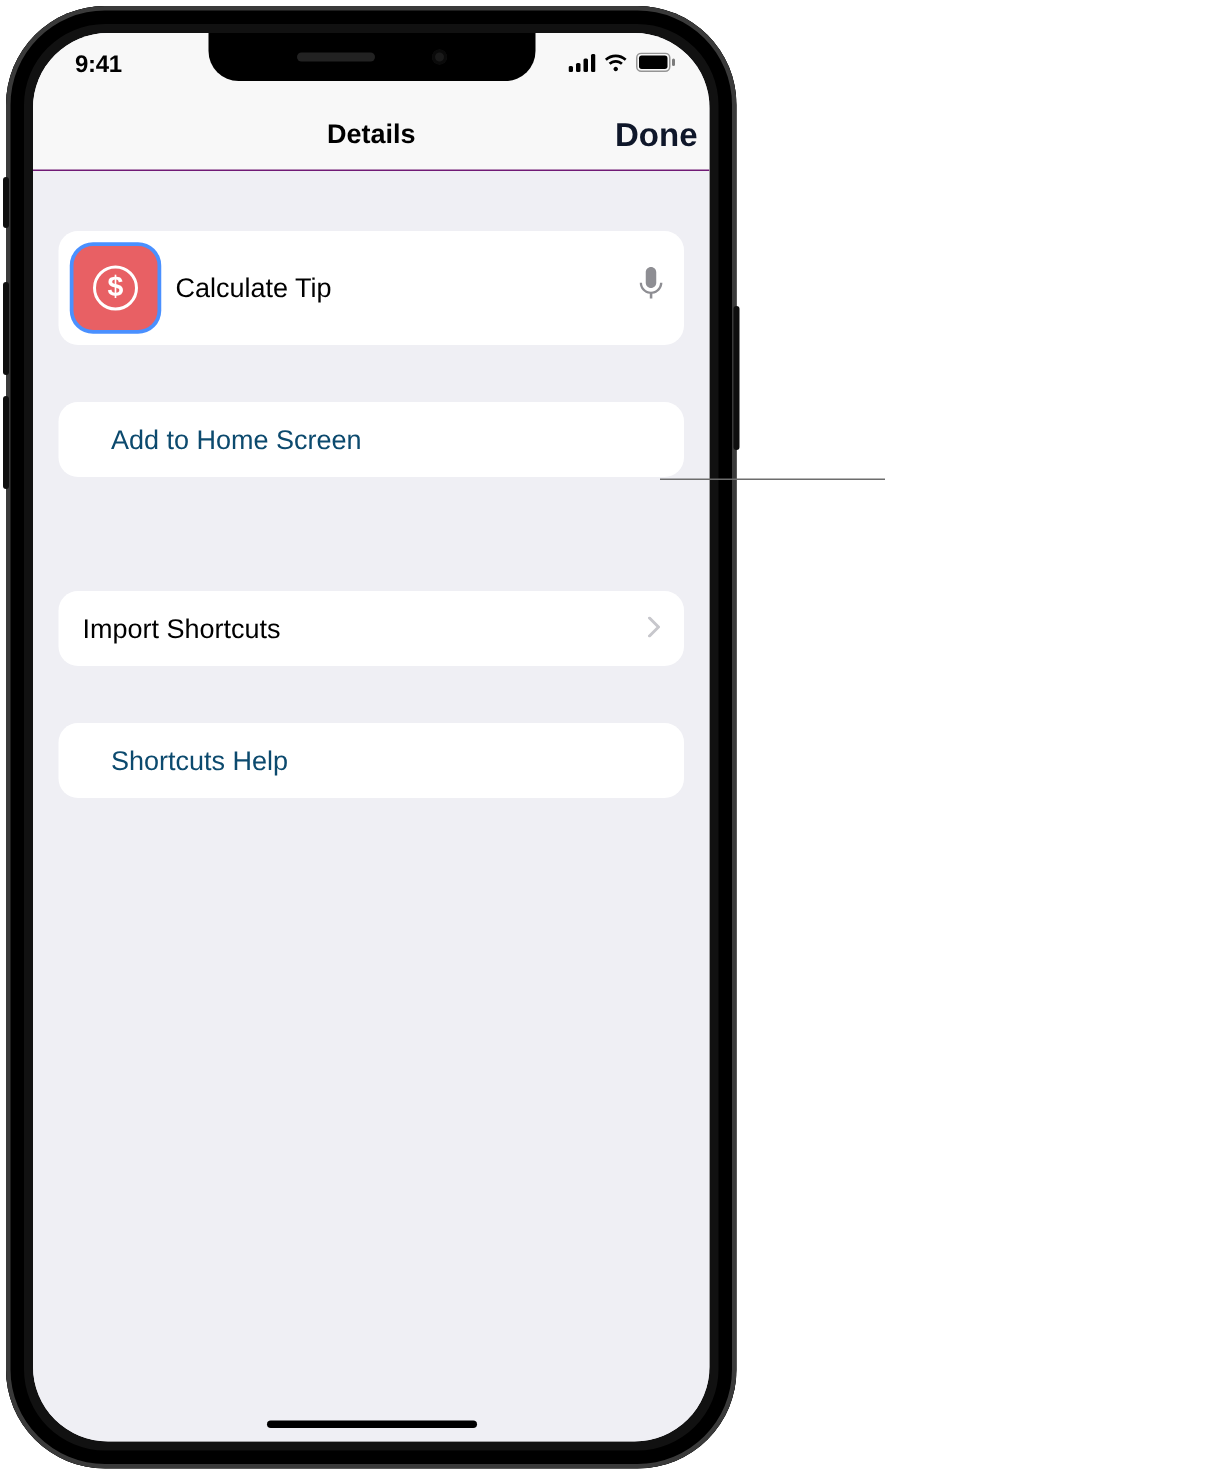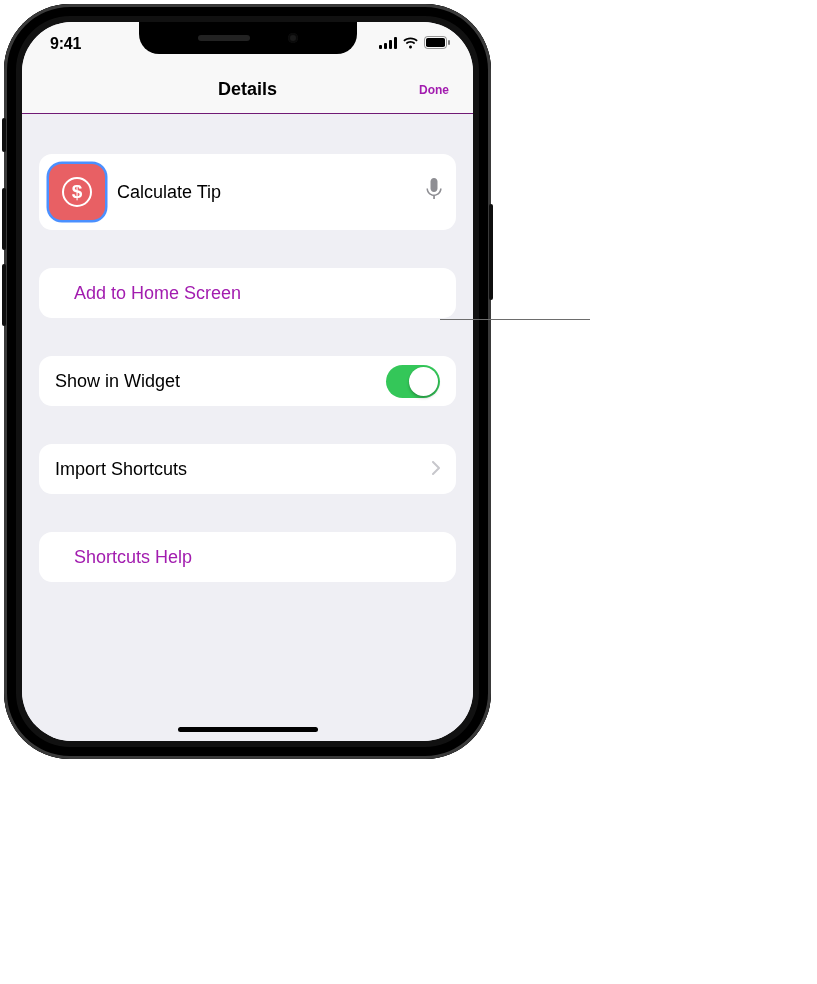--- a/index.html
+++ b/index.html
@@ -11,21 +11,21 @@
       height: 984px;
       position: relative;
     }
 
     
     .phone {
       position: absolute;
       left: 4px;
       top: 4px;
       width: 487px;
-      height: 755px;
+      height: 975px;
       background: #111;
       border-radius: 66px;
       box-shadow: inset 0 0 0 3px #3a3a3a, inset 0 0 0 12px #000;
       padding: 18px;
     }
 
     
     .side-btn { position: absolute; background: #0e0e0e; border-radius: 2px; }
     .btn-left-1 { left: -2px; top: 114px; width: 4px; height: 34px; }
     .btn-left-2 { left: -2px; top: 184px; width: 4px; height: 62px; }
@@ -85,23 +85,23 @@
       height: 48px;
       background: #f8f8f8;
       border-bottom: 1px solid #701a75;
       display: flex;
       align-items: center;
       justify-content: center;
     }
     .nav-title { font-size: 18px; font-weight: 600; }
     .nav-done {
       position: absolute;
-      right: 24px;
-      color: #a21caf;
-      font-size: 12px;
+      right: 8px;
+      color: #0f172a;
+      font-size: 22px;
       font-weight: 600;
     }
 
     .content {
       position: absolute;
       top: 92px; left: 0; right: 0; bottom: 0;
       padding: 40px 17px 0 17px;
       background: #efeff4;
     }
 
@@ -115,21 +115,21 @@
     .row {
       display: flex;
       align-items: center;
       min-height: 50px;
       padding: 0 16px;
       font-size: 18px;
       color: #000;
     }
     .row.sep { border-top: 1px solid #e2e2e6; }
 
-    .row.link { color: #a21caf; padding-left: 35px; }
+    .row.link { color: #0c4a6e; padding-left: 35px; }
 
     
     .name-row { padding: 10px 14px 10px 10px; gap: 12px; min-height: 76px; }
     .shortcut-icon {
       width: 56px; height: 56px;
       border-radius: 13px;
       background: #e86064;
       display: flex; align-items: center; justify-content: center;
       box-shadow: 0 0 0 2.5px #4a90ff;
     }
@@ -266,26 +266,20 @@
               </svg>
           </span>
         </div>
       </div>
 
       <div class="group">
         <div class="row link">Add to Home Screen</div>
       </div>
 
       <div class="group">
-        <div class="row">
-          <span>Show in Widget</span>
-          <div class="switch on">
-              <div class="knob"></div>
-            </div>
-        </div>
       </div>
 
       <div class="group">
         <div class="row">
           <span>Import Shortcuts</span>
           <span class="chevron">
             <svg width="8" height="14" viewBox="0 0 8 14">
                 <path fill="none" stroke="#c7c7cc" stroke-width="2" stroke-linecap="round" stroke-linejoin="round" d="M1 1l6 6-6 6"></path>
               </svg>
           </span>

